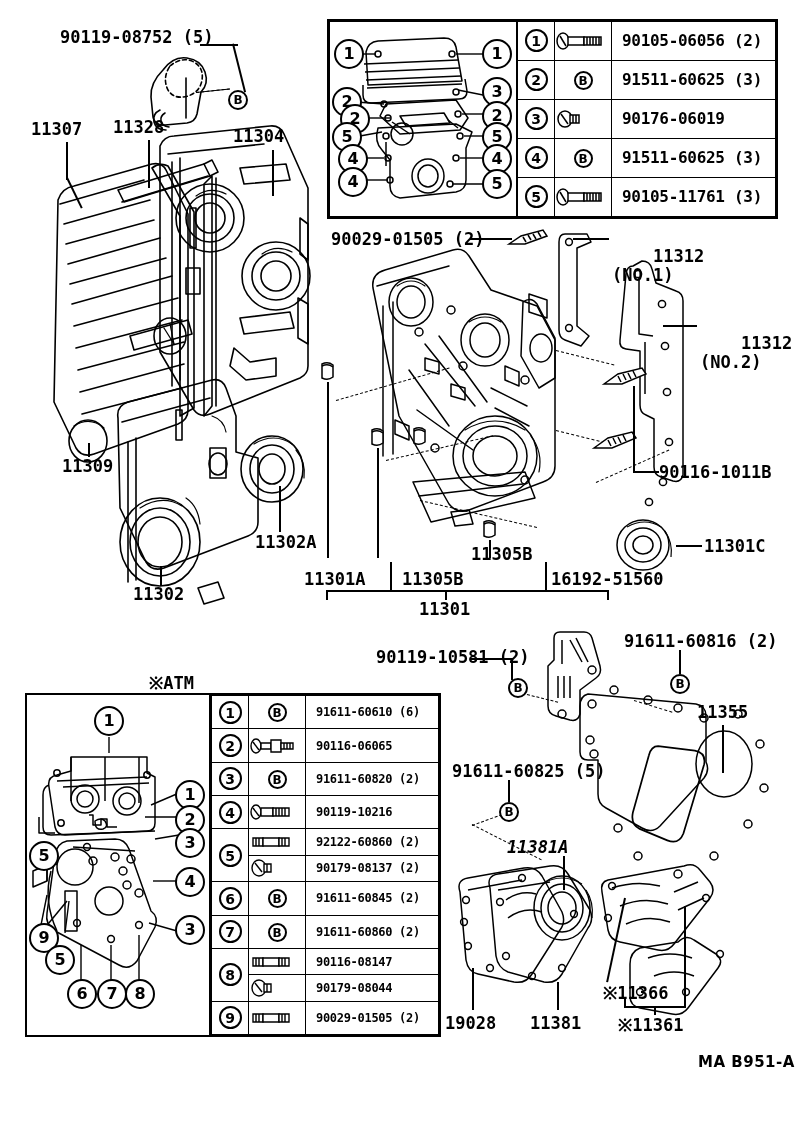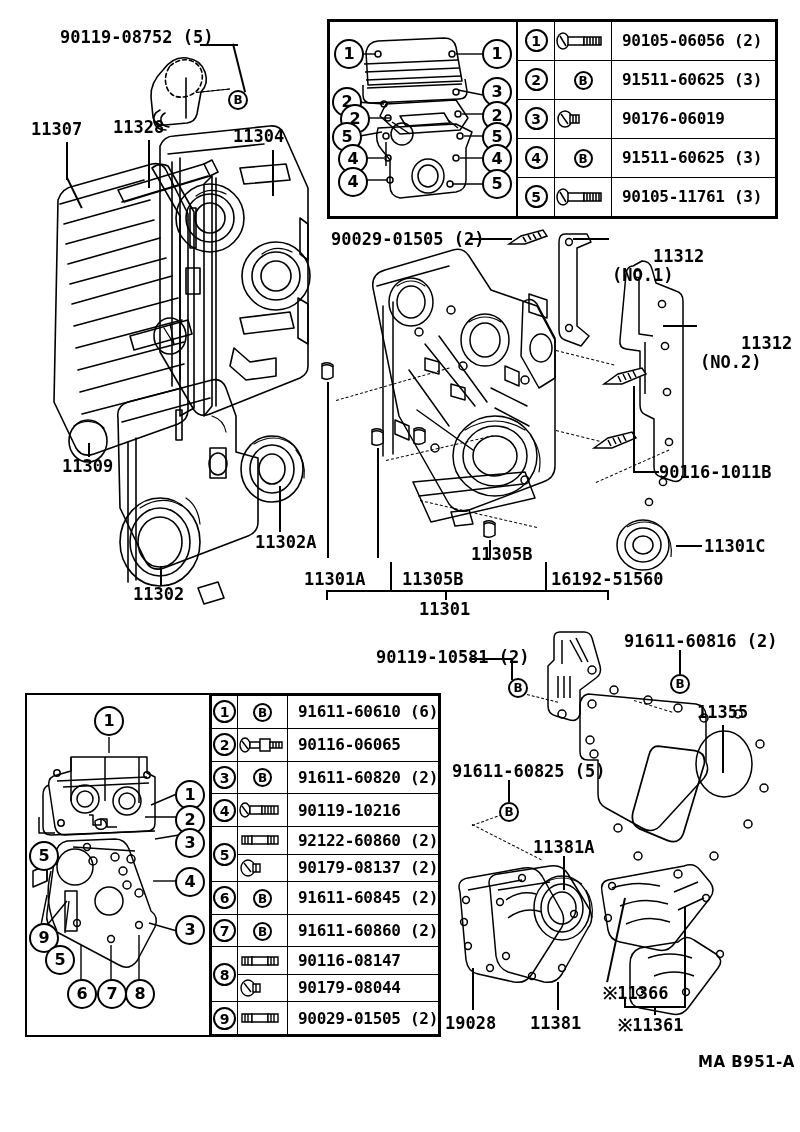--- a/index.html
+++ b/index.html
@@ -44,21 +44,21 @@
     text-align:center;
     vertical-align:middle;
     font-family:"DejaVu Sans Mono","Liberation Mono",monospace;
     font-size:16px;
     font-weight:700;
     letter-spacing:-0.3px;
   }
   .ptable td.num{width:36px;}
   .ptable td.ico{width:56px;}
   .ptable td.pn{text-align:left;padding-left:10px;white-space:nowrap;}
-  .ptable td.pn.small{font-size:16px;}
+  .ptable td.pn.small{font-size:12px;}
   
   .circ{
     display:inline-block;
     width:23px;height:23px;line-height:21px;
     border:2px solid #000;border-radius:50%;
     font-size:14px;font-weight:700;text-align:center;
     font-family:"DejaVu Sans","Liberation Sans",sans-serif;
     box-sizing:border-box;
   }
   
@@ -513,20 +513,23 @@
   <div class="lbl" style="left:551px;top:570px;">16192-51560</div>
 
   <div class="ln h" style="left:326px;top:590px;width:283px;"></div>
   <div class="ln v" style="left:326px;top:590px;height:10px;"></div>
   <div class="ln v" style="left:607px;top:590px;height:10px;"></div>
   <div class="ln v" style="left:445px;top:590px;height:10px;"></div>
   <div class="ln v" style="left:390px;top:562px;height:28px;"></div>
   <div class="ln v" style="left:545px;top:562px;height:28px;"></div>
   <div class="lbl" style="left:419px;top:600px;">11301</div>
 
+  <div class="lbl" style="left:108px;top:655px;">
+    <span class="underline">※ATM</span>
+  </div>
 
   <div class="atm-box" style="left:25px;top:693px;width:186px;height:340px;">
     <div style="position:relative;width:100%;height:100%;">
       <svg width="186" height="338" viewBox="0 0 186 338" fill="none" stroke="#000" stroke-width="1.5" stroke-linejoin="round">
 
         <path d="M44 76 l0 -14 l76 0 l0 16 l8 4 l0 46 q0 8 -8 8 l-82 4 q-8 0 -10 -8 l-6 -40 q-2 -10 8 -12 z"></path>
         <path d="M44 62 l0 44"></path>
         <path d="M78 62 l0 44"></path>
         <path d="M112 62 l0 46"></path>
         <path d="M30 86 l90 -4"></path>
@@ -755,21 +758,21 @@
   </div>
   <div class="lbl" style="left:697px;top:703px;">11355</div>
   <div class="ln v" style="left:722px;top:725px;height:48px;"></div>
 
   <div class="lbl" style="left:452px;top:762px;">91611-60825 (5)</div>
   <div class="ln v" style="left:508px;top:780px;height:22px;"></div>
   <div class="bubB" style="left:499px;top:802px;">B</div>
   <div style="position:absolute;left:472px;top:825px;width:32px;border-top:1.6px dashed #000;transform:rotate(-20deg);transform-origin:left;"></div>
   <div style="position:absolute;left:472px;top:824px;width:78px;border-top:1.6px dashed #000;transform:rotate(27deg);transform-origin:left;"></div>
 
-  <div class="lbl" style="left:533px;top:838px;">11381A</div>
+  <div class="lbl" style="left:507px;top:838px;font-style:italic;">11381A</div>
   <div class="ln v" style="left:563px;top:856px;height:34px;"></div>
 
   <div class="artbox" style="left:450px;top:860px;">
     <svg width="170" height="160" viewBox="0 0 170 160" fill="none" stroke="#000" stroke-width="1.5" stroke-linejoin="round">
 
       <path d="M10 32 q-4 -12 8 -14 l56 -10 q12 -2 18 8 l20 36 q4 10 -2 18 l-28 44 q-6 10 -18 8 l-36 -8 q-10 -2 -12 -14 z"></path>
       <path d="M18 30 l54 -10"></path>
       <circle cx="16" cy="40" r="3.4"></circle>
       <circle cx="14" cy="62" r="3.4"></circle>
       <circle cx="18" cy="86" r="3.4"></circle>

